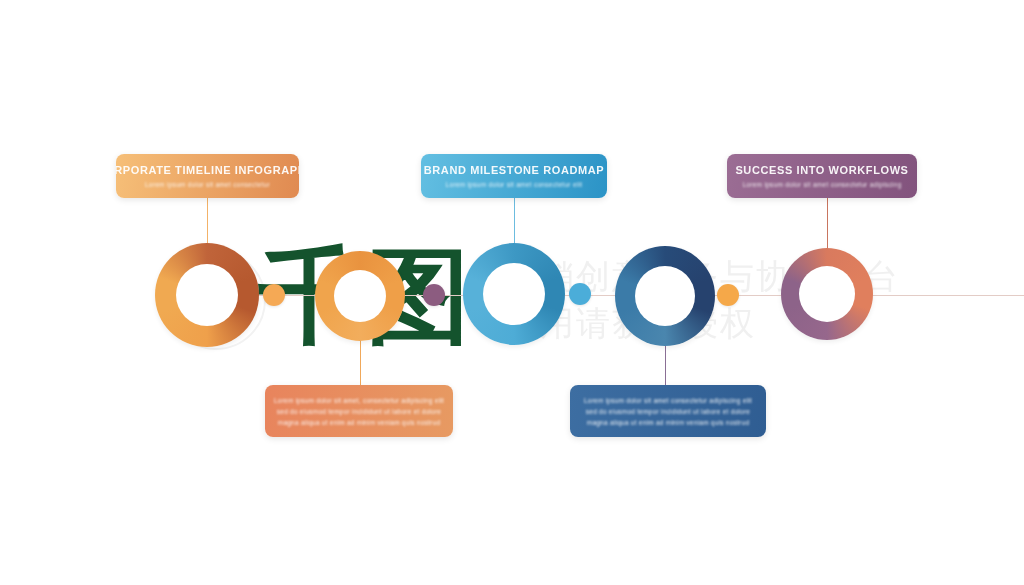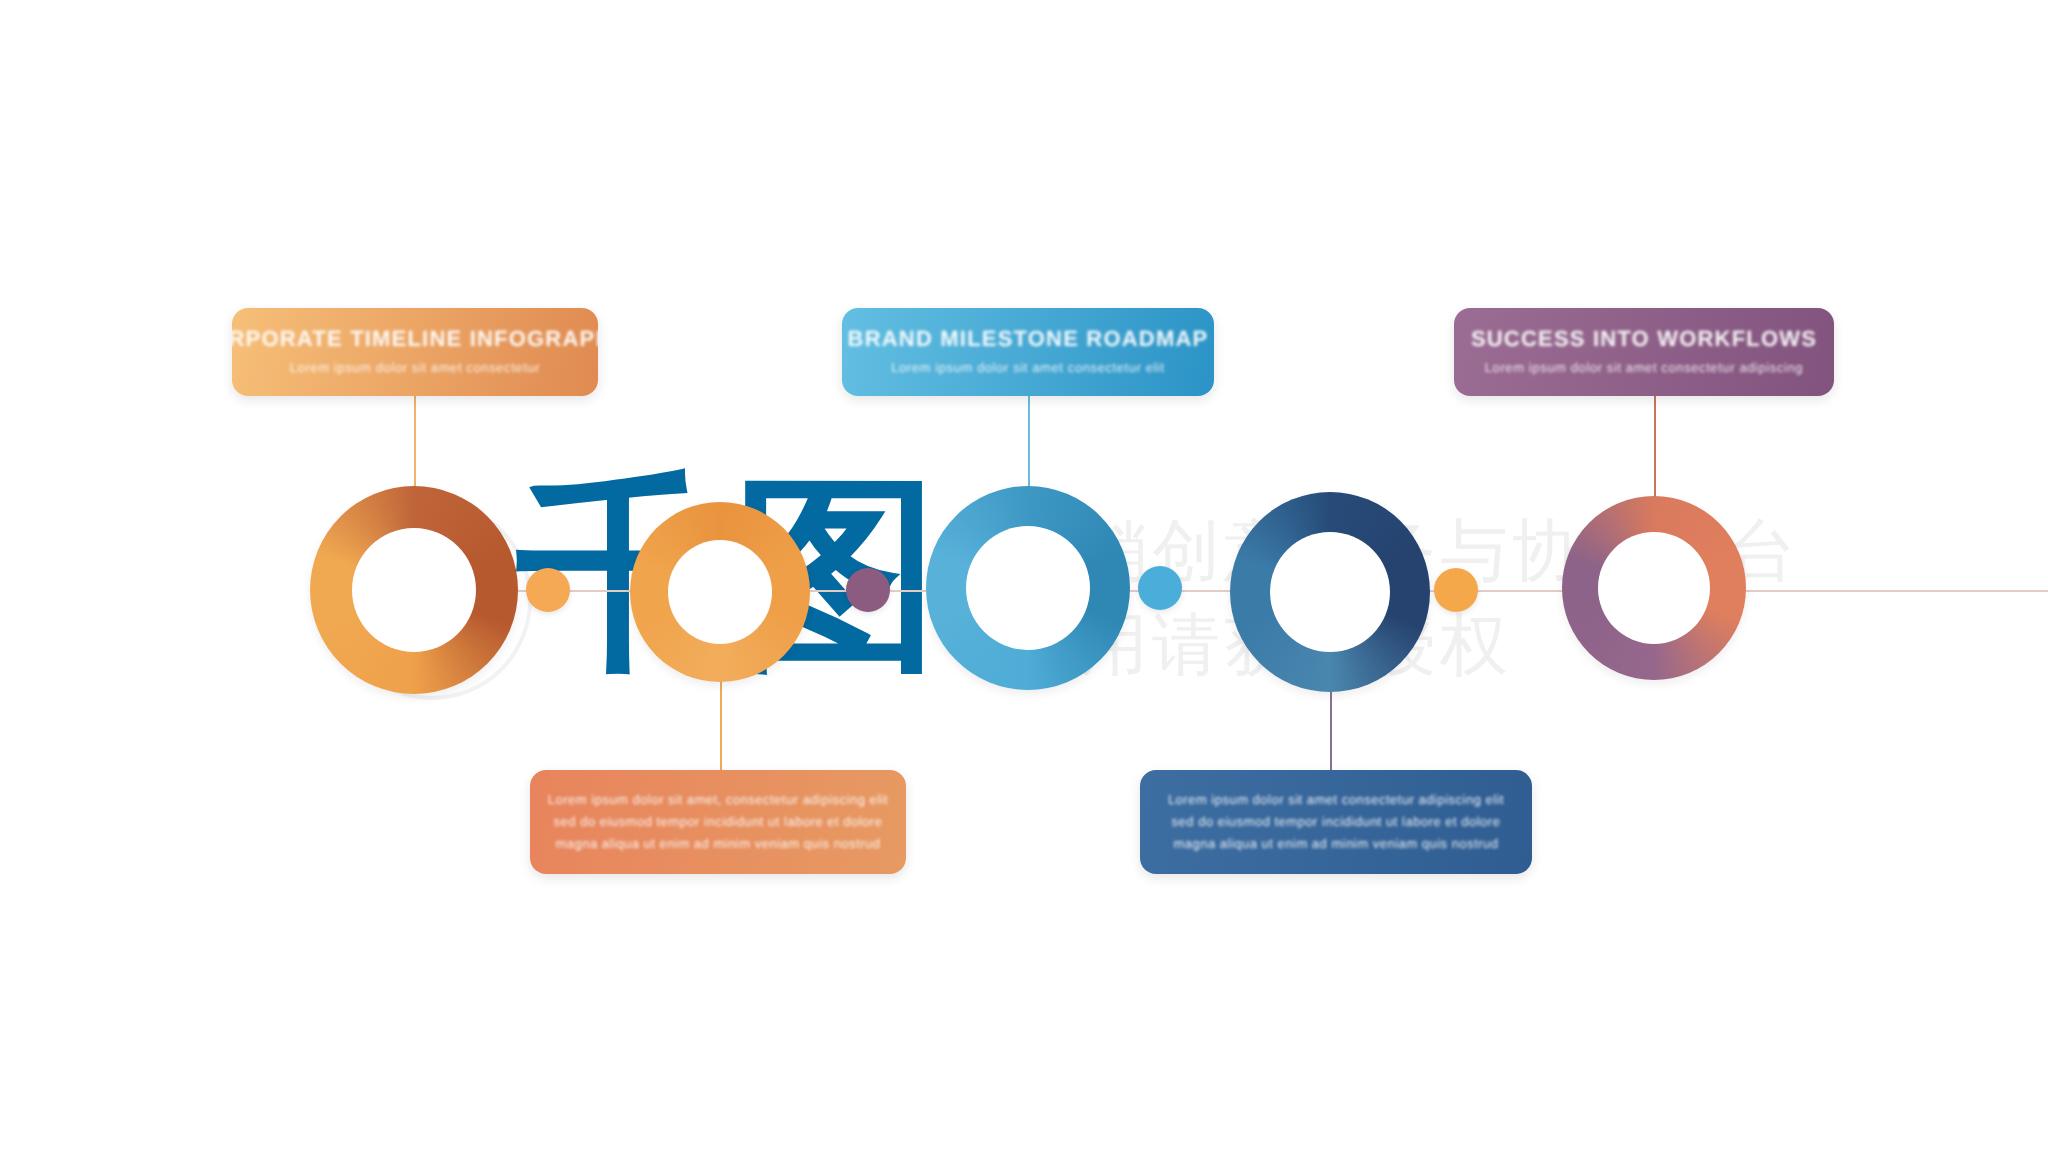--- a/index.html
+++ b/index.html
@@ -24,26 +24,26 @@
     inset: 0;
     pointer-events: none;
     z-index: 1;
   }
   .wm-logo {
     position: absolute;
     left: 258px;
     top: 243px;
     width: 208px;
     height: 106px;
-    color: #0369a1;
+    color: #14532d;
     font-size: 104px;
     line-height: 106px;
     letter-spacing: 4px;
     font-weight: bold;
-    font-family: Liberation Mono, monospace;
+    font-family: Liberation Sans, sans-serif;
     white-space: nowrap;
   }
   .wm-ring-ghost {
     position: absolute;
     left: 166px;
     top: 250px;
     width: 96px;
     height: 96px;
     border-radius: 50%;
     border: 2px solid #f2f2f2;

